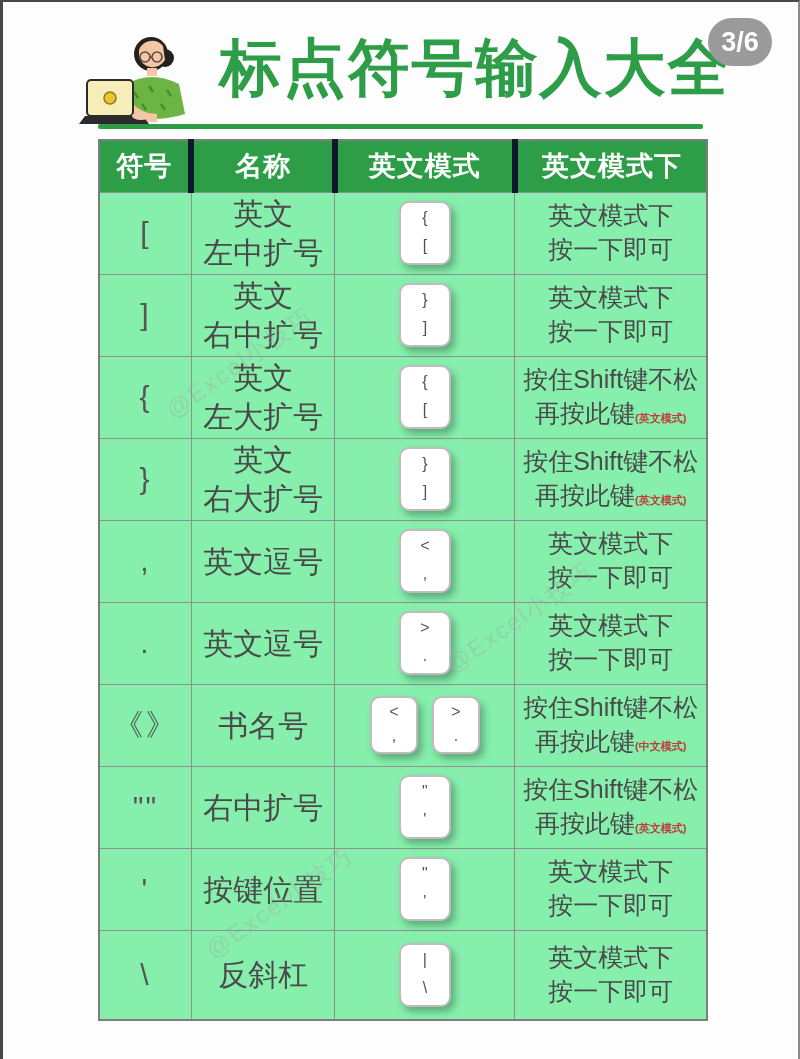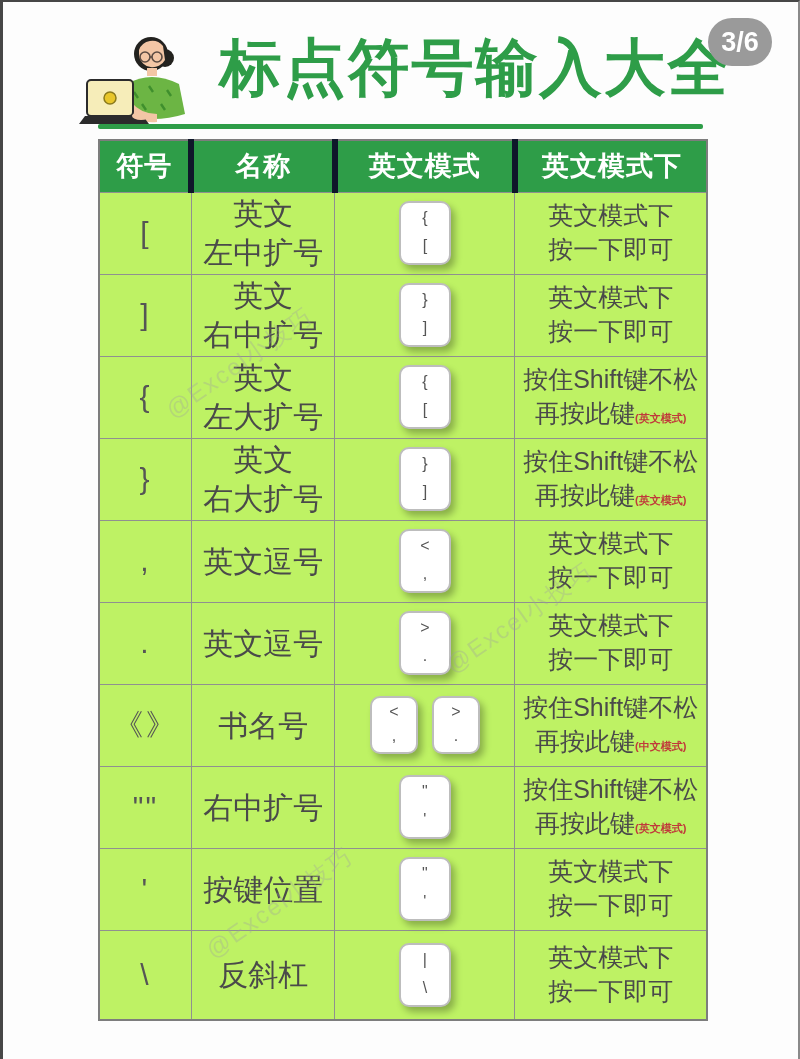--- a/index.html
+++ b/index.html
@@ -19,21 +19,21 @@
   }
   .badge {
     position:absolute; right:26px; top:16px; width:64px; height:48px;
     background:#9a9a9a; border-radius:26px; color:#ffffff;
     font-size:27px; font-weight:700; display:flex; align-items:center; justify-content:center;
   }
   .rule { margin:4px 95px 0 95px; height:5px; background:#2e9d48; border-radius:2px; }
   
   table.sym-table {
     position:absolute; left:95px; top:137px; width:610px;
-    border-collapse:collapse; background:#bef264;
+    border-collapse:collapse; background:#86efac;
     border:2px solid #7d7d7d;
   }
   .sym-table th {
     background:#2e9d48; color:#ffffff; font-size:27px; font-weight:700;
     height:52px; border-left:6px solid #0f172a; letter-spacing:1px;
   }
   .sym-table th:first-child { border-left:none; }
   .sym-table td {
     border:1px solid #909090; height:82px; text-align:center; vertical-align:middle;
     color:#4a4a4a;

